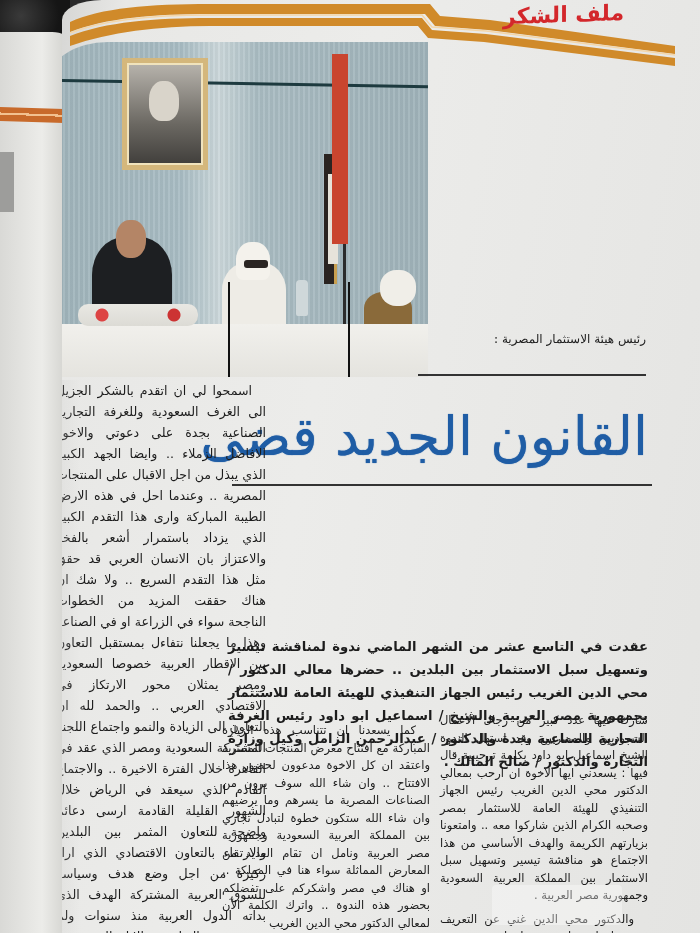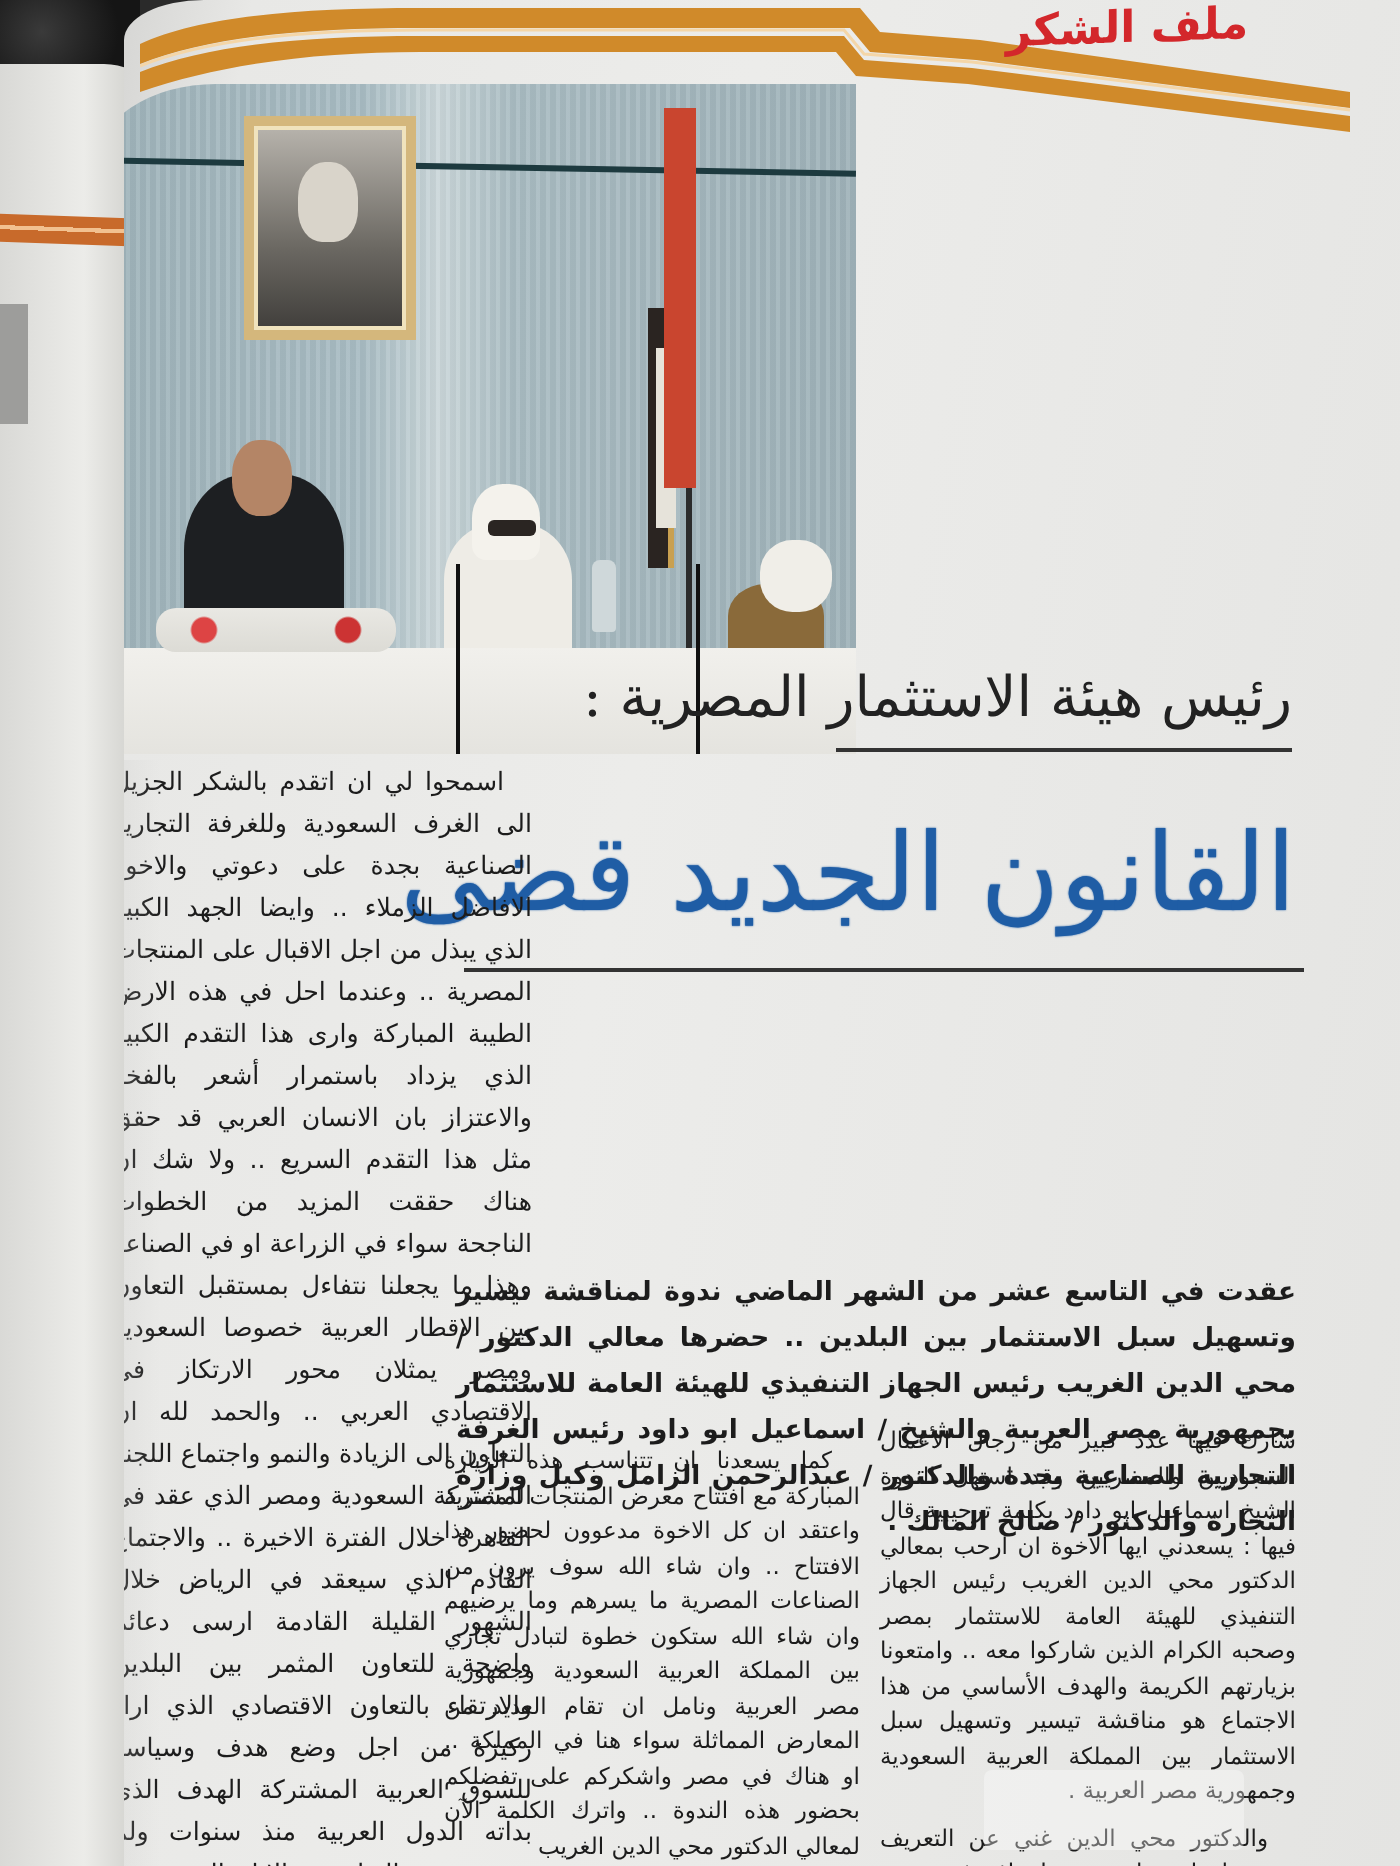--- a/index.html
+++ b/index.html
@@ -92,21 +92,21 @@
                   radial-gradient(circle at 80% 50%, #c33 0 6px, transparent 7px),
                   linear-gradient(#e9e8e3, #dcdbd5); border-radius: 10px; }
     .photo .mic { position:absolute; width: 2px; background: #111; }
     .photo .m1 { left: 180px; top: 240px; height: 100px; }
     .photo .m2 { left: 300px; top: 240px; height: 100px; }
     .photo .bottle { position:absolute; left: 248px; top: 238px; width: 12px; height: 36px; background: #cfd8da; border-radius: 4px 4px 2px 2px; }
 
     
     .subtitle {
       position: absolute; right: 56px; top: 332px;
-      font-size: 28px; color: #222; direction: rtl;
+      font-size: 12px; color: #222; direction: rtl;
       font-family: "DejaVu Serif", serif;
       margin-left: 40px;
     }
     .rule { position: absolute; height: 2px; background: #333; }
     .rule-sub { right: 56px; top: 374px; width: 228px; }
     .rule-mid { right: 50px; top: 484px; width: 420px; }
 
     .headline {
       position: absolute; right: 54px; direction: rtl;
       color: #1f5da5; font-weight: normal; font-size: 54px; line-height: 1;

